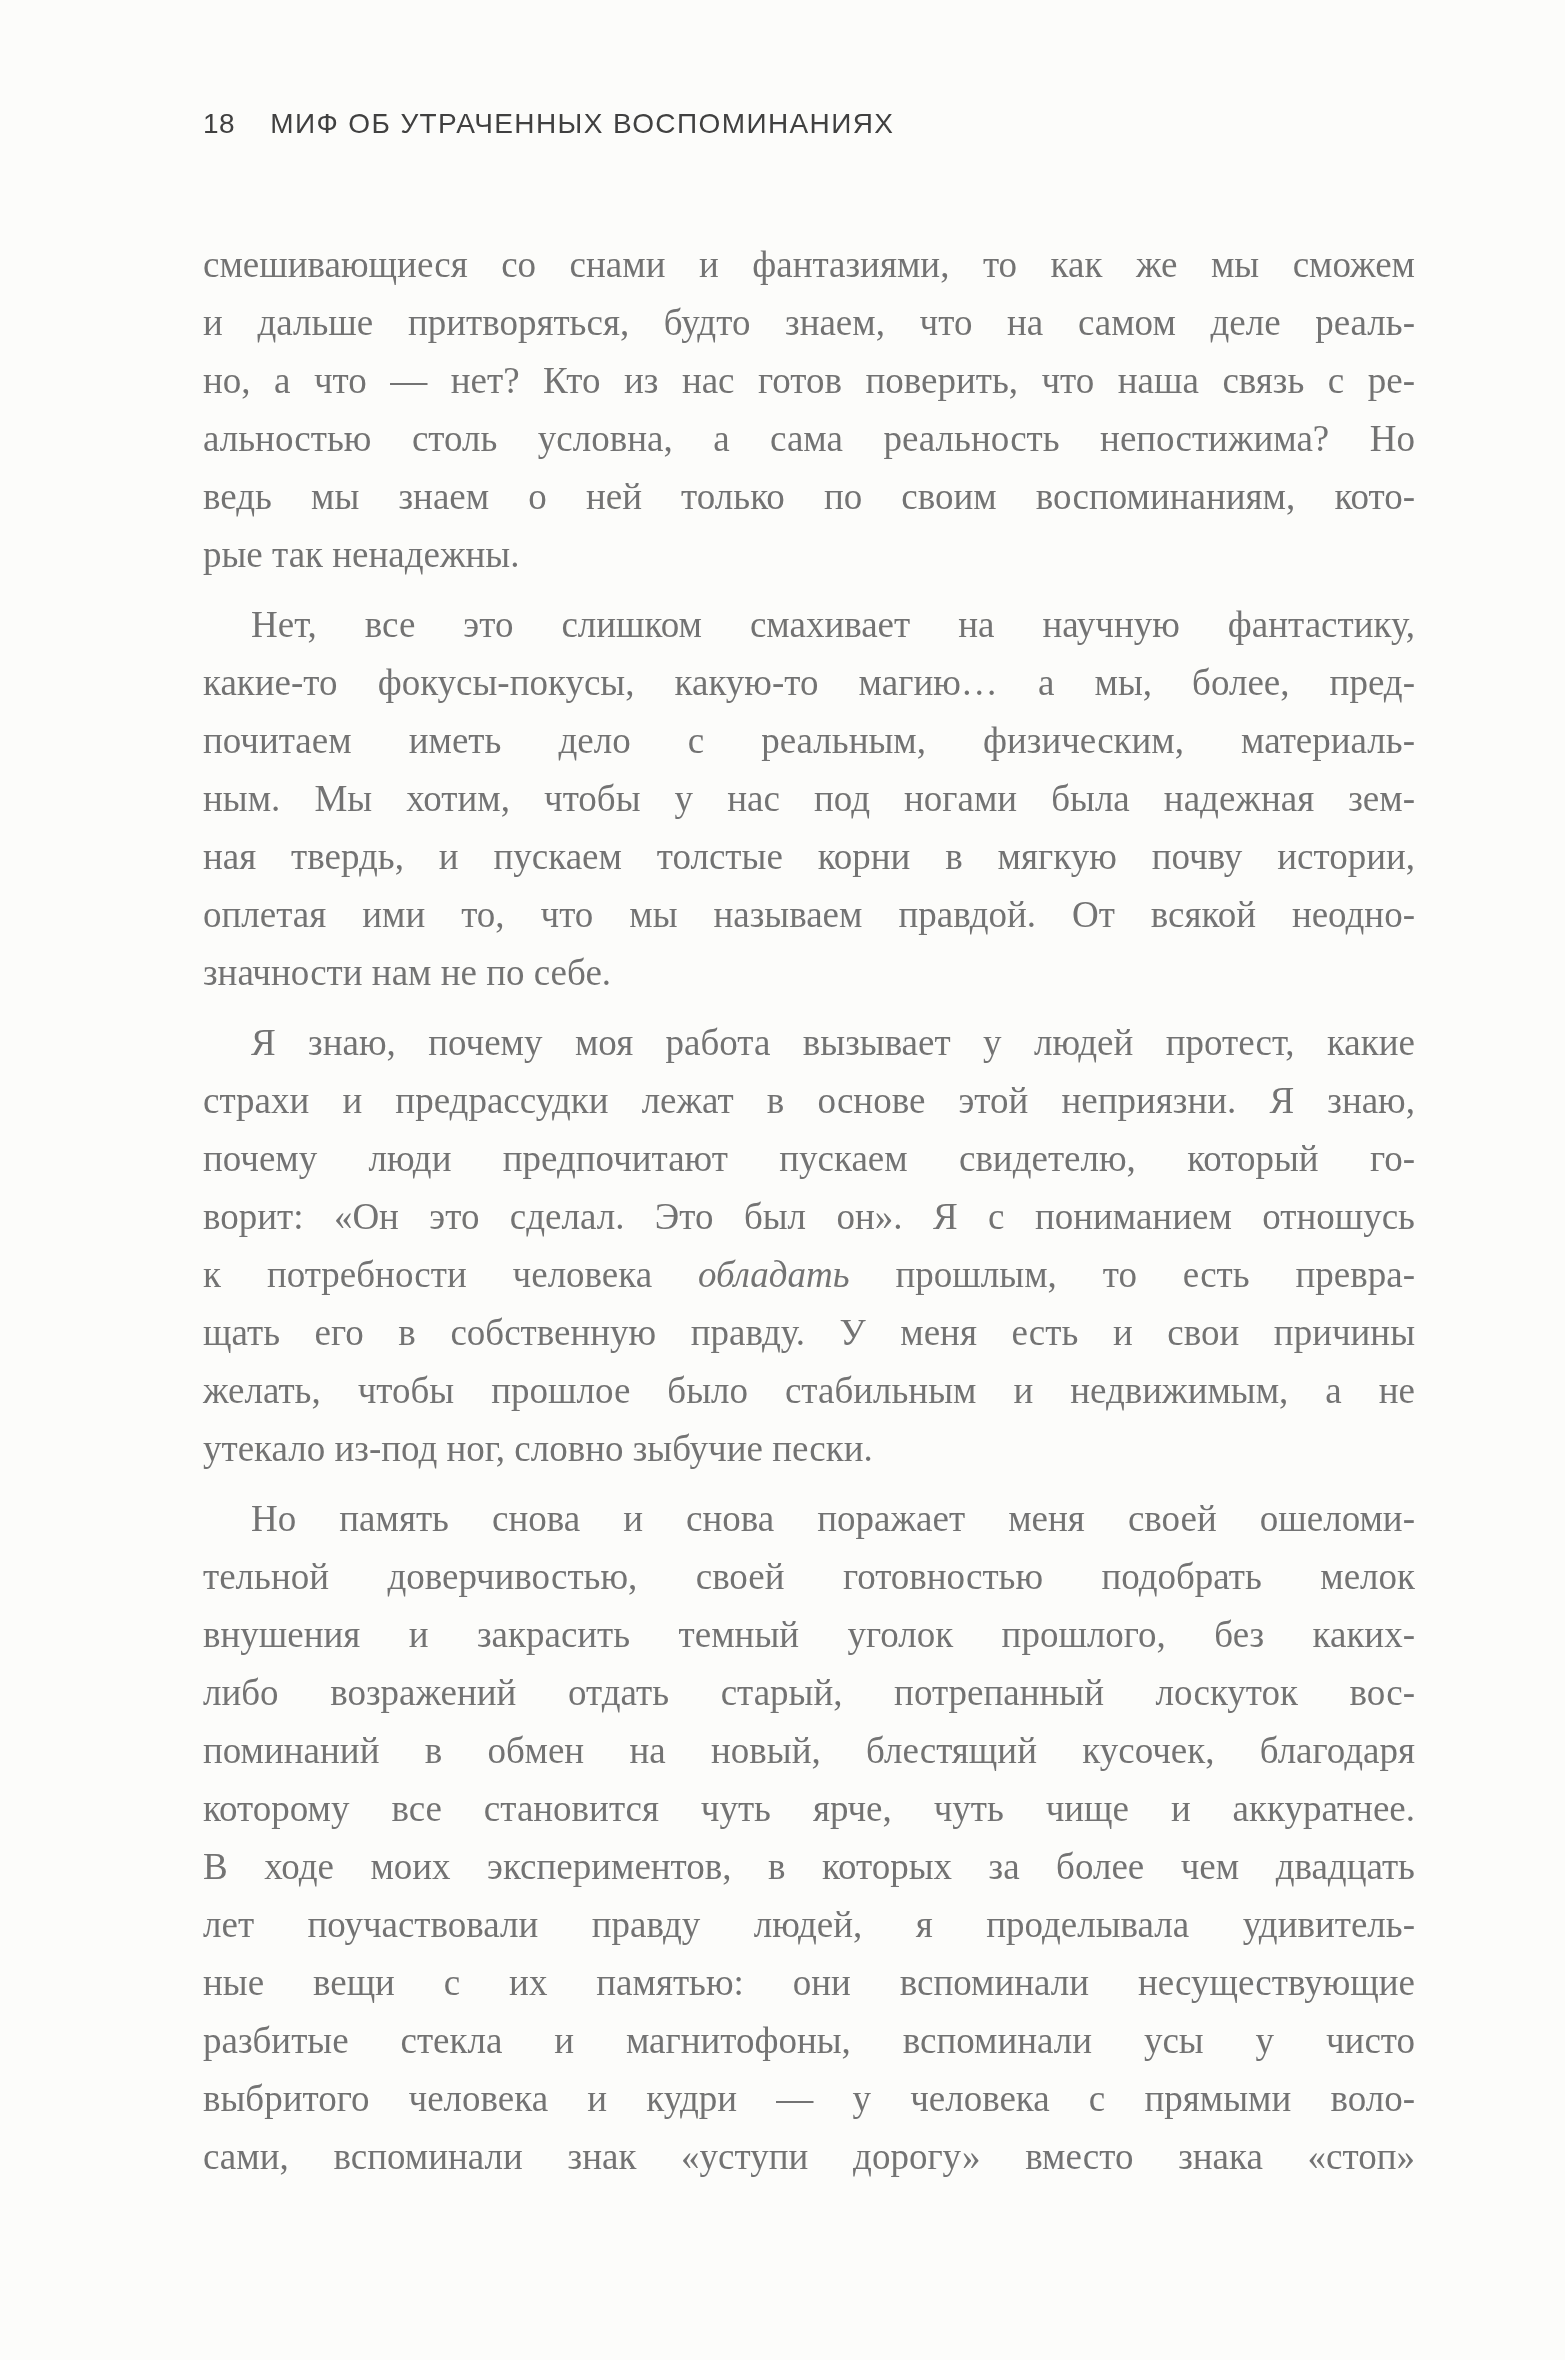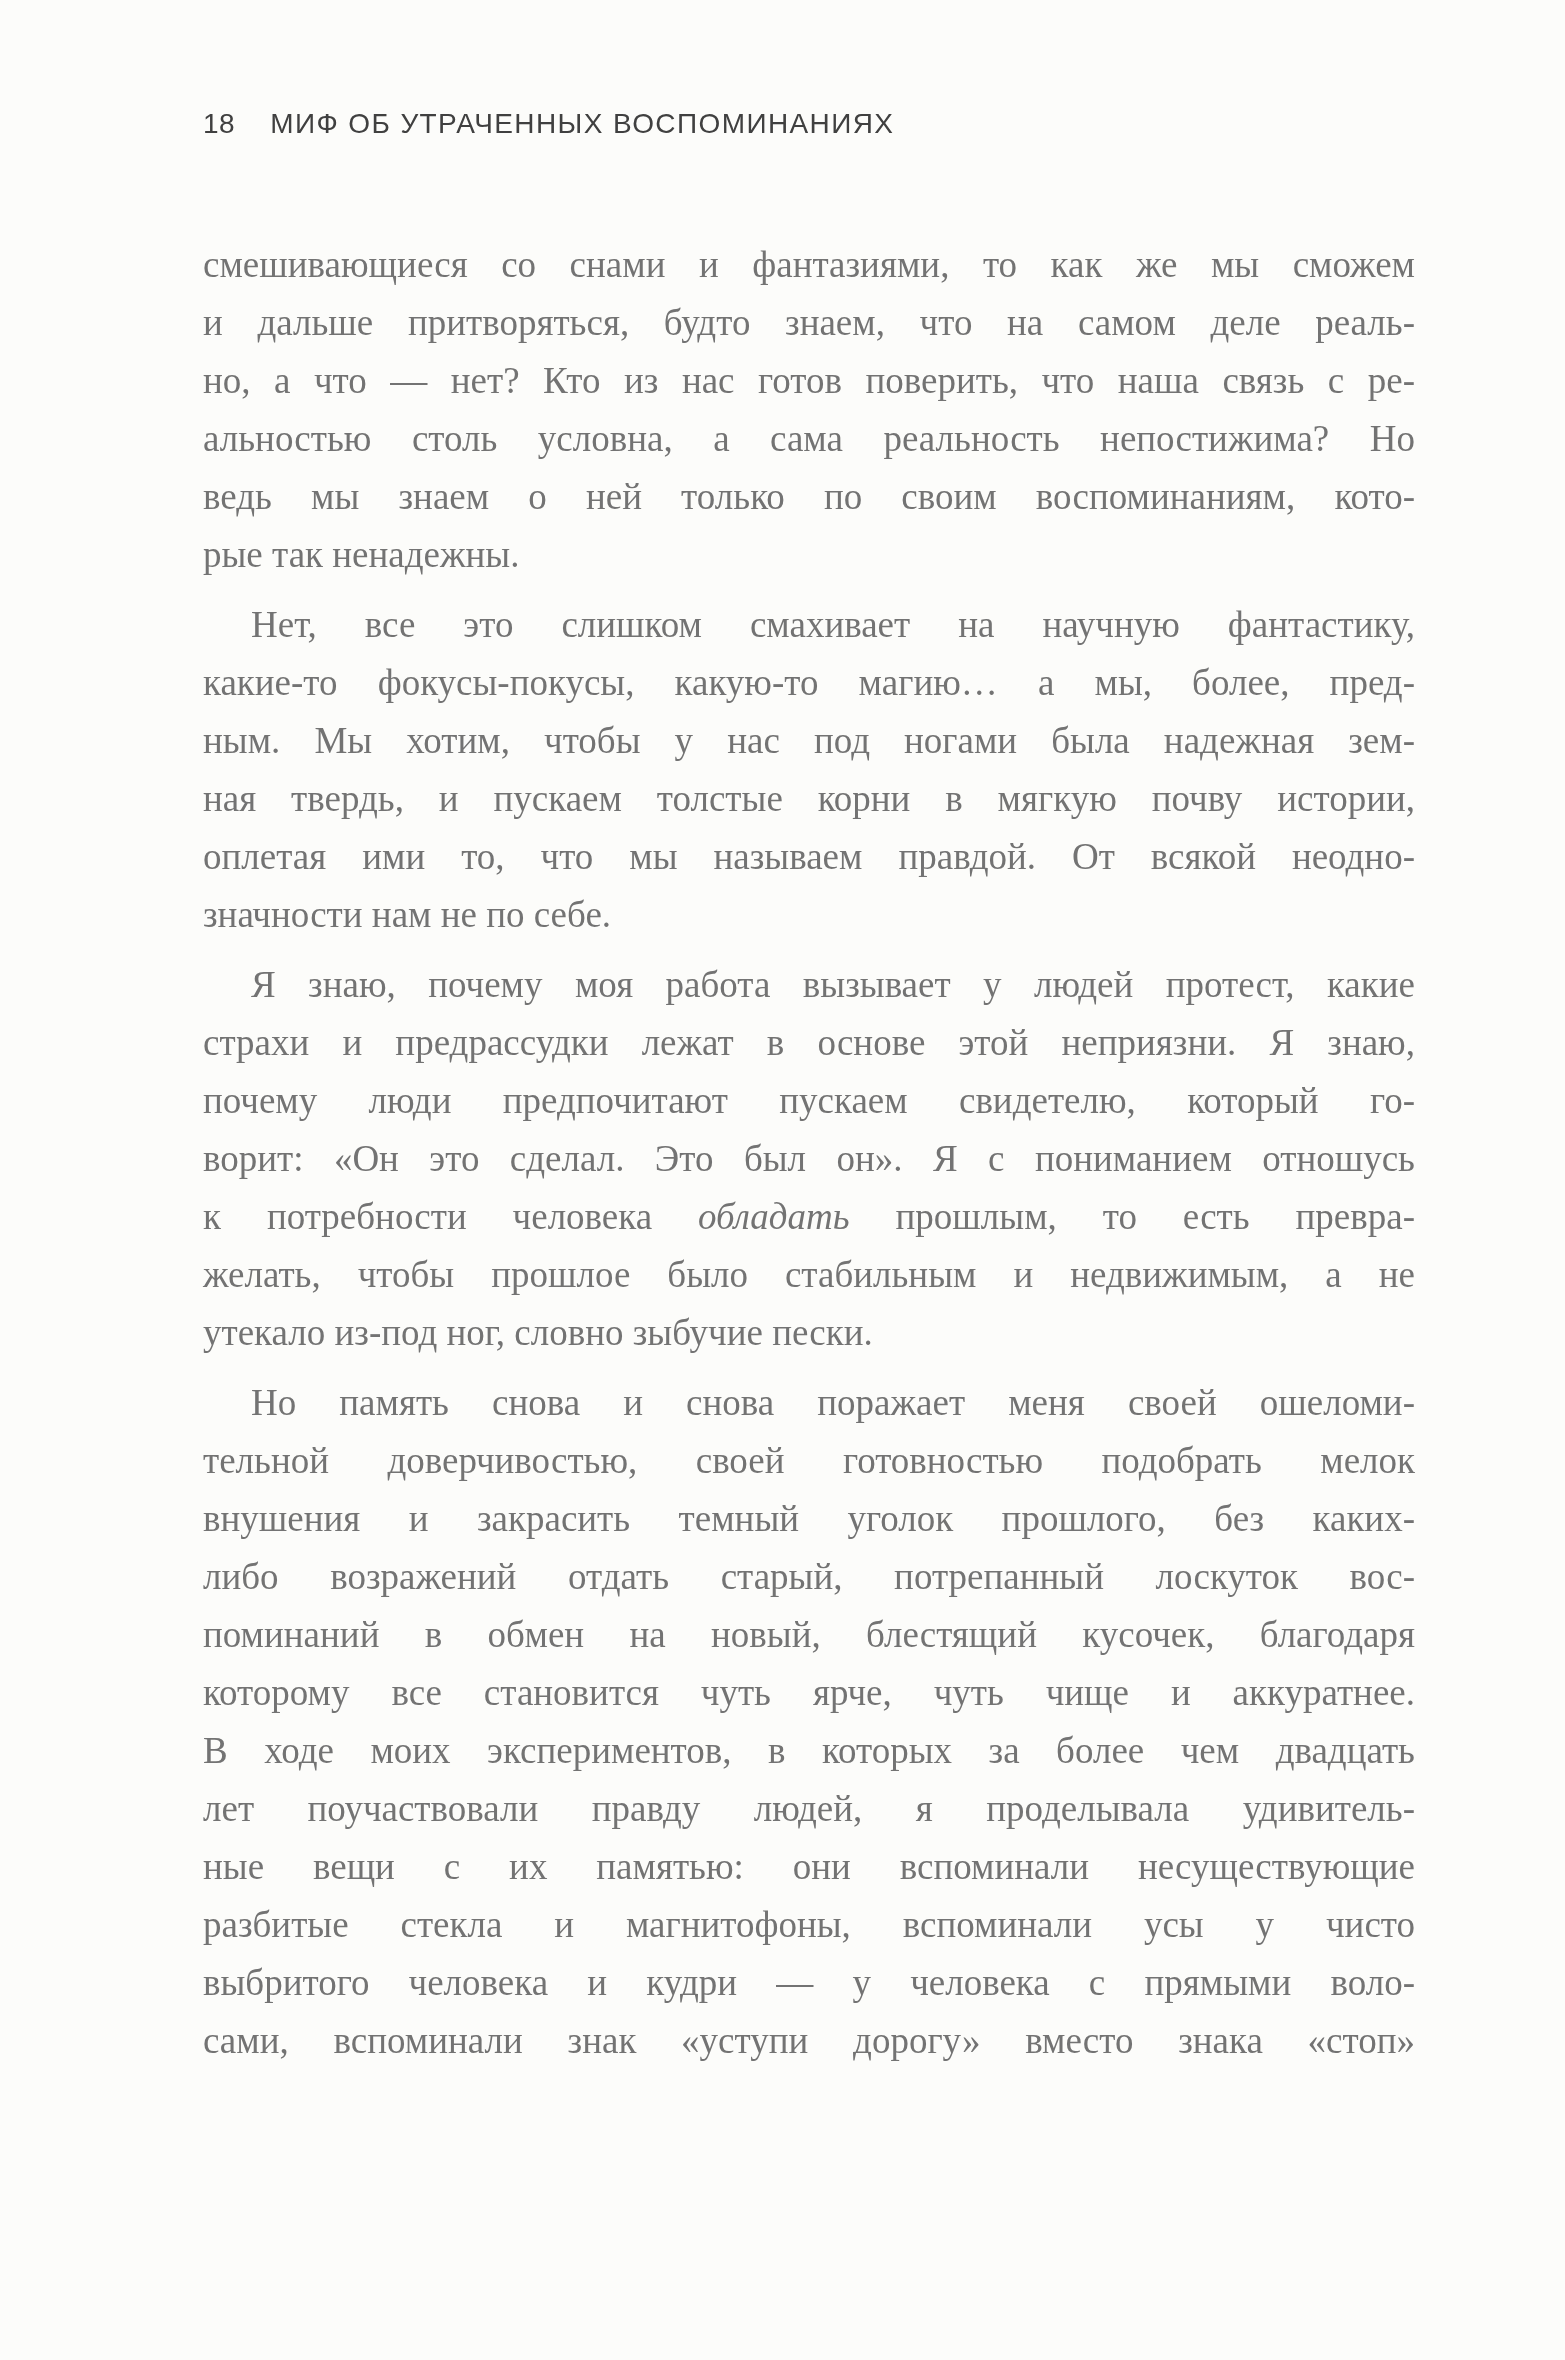--- a/index.html
+++ b/index.html
@@ -78,31 +78,33 @@
         <div class="line"><span>смешивающиеся со снами и фантазиями, то как же мы сможем</span></div>
         <div class="line"><span>и дальше притворяться, будто знаем, что на самом деле реаль-</span></div>
         <div class="line"><span>но, а что — нет? Кто из нас готов поверить, что наша связь с ре-</span></div>
         <div class="line"><span>альностью столь условна, а сама реальность непостижима? Но</span></div>
         <div class="line"><span>ведь мы знаем о ней только по своим воспоминаниям, кото-</span></div>
         <div class="line endpara"><span>рые так ненадежны.</span></div>
       </div>
       <div class="paragraph">
         <div class="line indent"><span>Нет, все это слишком смахивает на научную фантастику,</span></div>
         <div class="line"><span>какие-то фокусы-покусы, какую-то магию… а мы, более, пред-</span></div>
+        <div class="line"><span>почитаем иметь дело с реальным, физическим, материаль-</span></div>
         <div class="line"><span>ным. Мы хотим, чтобы у нас под ногами была надежная зем-</span></div>
         <div class="line"><span>ная твердь, и пускаем толстые корни в мягкую почву истории,</span></div>
         <div class="line"><span>оплетая ими то, что мы называем правдой. От всякой неодно-</span></div>
         <div class="line endpara"><span>значности нам не по себе.</span></div>
       </div>
       <div class="paragraph">
         <div class="line indent"><span>Я знаю, почему моя работа вызывает у людей протест, какие</span></div>
         <div class="line"><span>страхи и предрассудки лежат в основе этой неприязни. Я знаю,</span></div>
         <div class="line"><span>почему люди предпочитают пускаем свидетелю, который го-</span></div>
         <div class="line"><span>ворит: «Он это сделал. Это был он». Я с пониманием отношусь</span></div>
         <div class="line"><span>к потребности человека </span><i>обладать</i><span> прошлым, то есть превра-</span></div>
+        <div class="line"><span>щать его в собственную правду. У меня есть и свои причины</span></div>
         <div class="line"><span>желать, чтобы прошлое было стабильным и недвижимым, а не</span></div>
         <div class="line endpara"><span>утекало из-под ног, словно зыбучие пески.</span></div>
       </div>
       <div class="paragraph">
         <div class="line indent"><span>Но память снова и снова поражает меня своей ошеломи-</span></div>
         <div class="line"><span>тельной доверчивостью, своей готовностью подобрать мелок</span></div>
         <div class="line"><span>внушения и закрасить темный уголок прошлого, без каких-</span></div>
         <div class="line"><span>либо возражений отдать старый, потрепанный лоскуток вос-</span></div>
         <div class="line"><span>поминаний в обмен на новый, блестящий кусочек, благодаря</span></div>
         <div class="line"><span>которому все становится чуть ярче, чуть чище и аккуратнее.</span></div>

